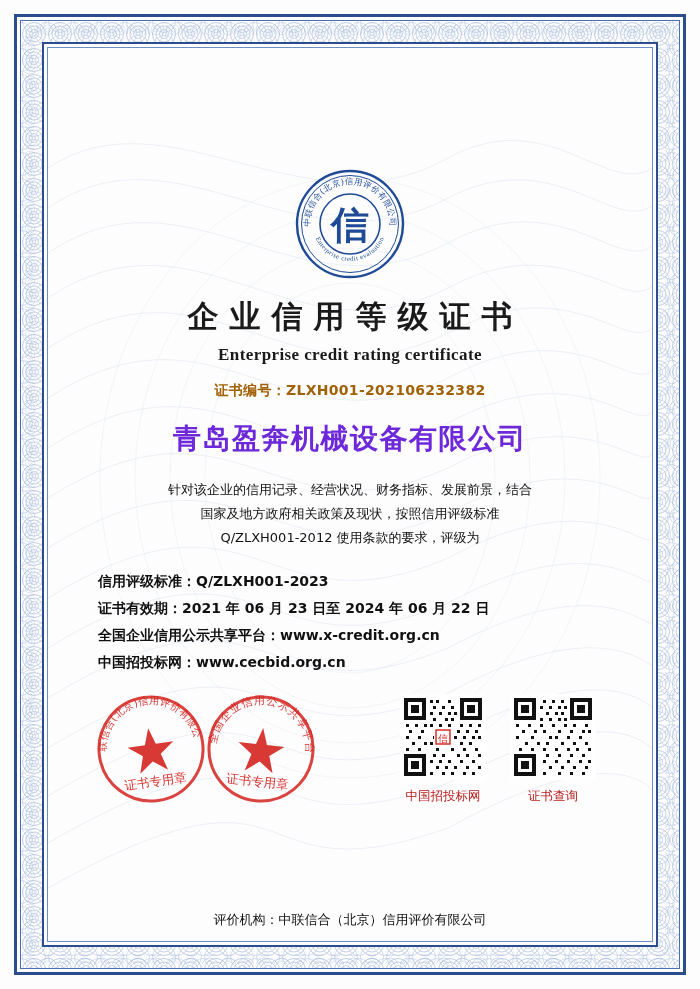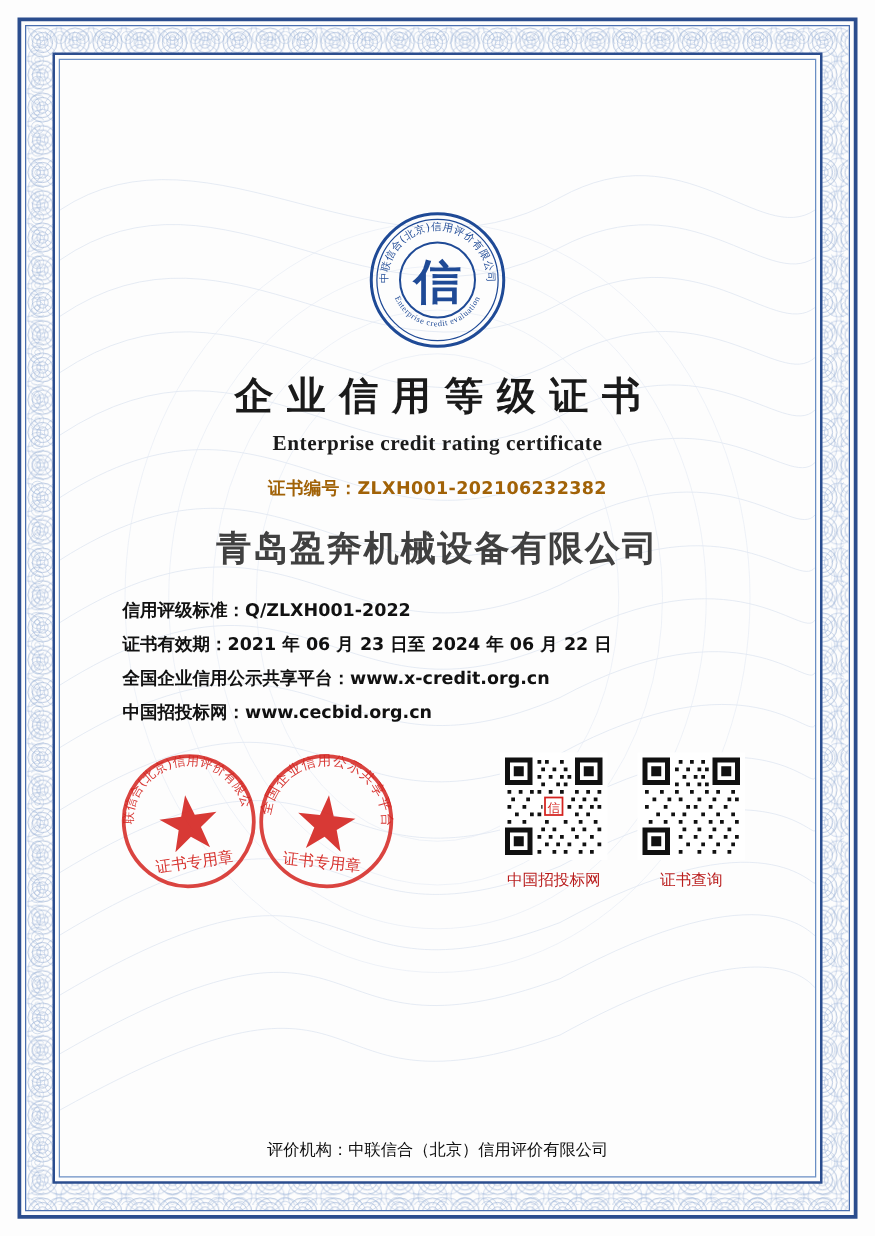--- a/index.html
+++ b/index.html
@@ -108,21 +108,21 @@
     color: #a16207;
     font-family: "DejaVu Sans", "Liberation Sans", sans-serif;
     font-weight: bold;
     letter-spacing: 0.3px;
   }
 
   .company {
     margin-top: 20px;
     font-size: 28px;
     font-weight: bold;
-    color: #404040;
+    color: #6d28d9;
     letter-spacing: 1.5px;
     font-family: "DejaVu Sans", "Liberation Sans", sans-serif;
   }
 
   .statement {
     margin-top: 20px;
     width: 430px;
     text-align: center;
     font-size: 13px;
     line-height: 24px;
@@ -293,24 +293,29 @@
       </svg>
     </div>
 
     <div class="title-cn">企业信用等级证书</div>
     <div class="title-en">Enterprise credit rating certificate</div>
 
     <div class="cert-no">证书编号：ZLXH001-202106232382</div>
 
     <div class="company">青岛盈奔机械设备有限公司</div>
 
+    <div class="statement">
+      <div>针对该企业的信用记录、经营状况、财务指标、发展前景，结合</div>
+      <div>国家及地方政府相关政策及现状，按照信用评级标准</div>
+      <div>Q/ZLXH001-2012 使用条款的要求，评级为</div>
+    </div>
 
 
     <div class="info">
-      <div class="line">信用评级标准：Q/ZLXH001-2022</div>
+      <div class="line">信用评级标准：Q/ZLXH001-2023</div>
       <div class="line">证书有效期：2021 年 06 月 23 日至 2024 年 06 月 22 日</div>
       <div class="line">全国企业信用公示共享平台：www.x-credit.org.cn</div>
       <div class="line">中国招投标网：www.cecbid.org.cn</div>
     </div>
 
     <div class="lower">
 
       <div class="stamp stamp-1">
         <svg width="118" height="118" viewBox="0 0 118 118" xmlns="http://www.w3.org/2000/svg">
           <defs>

